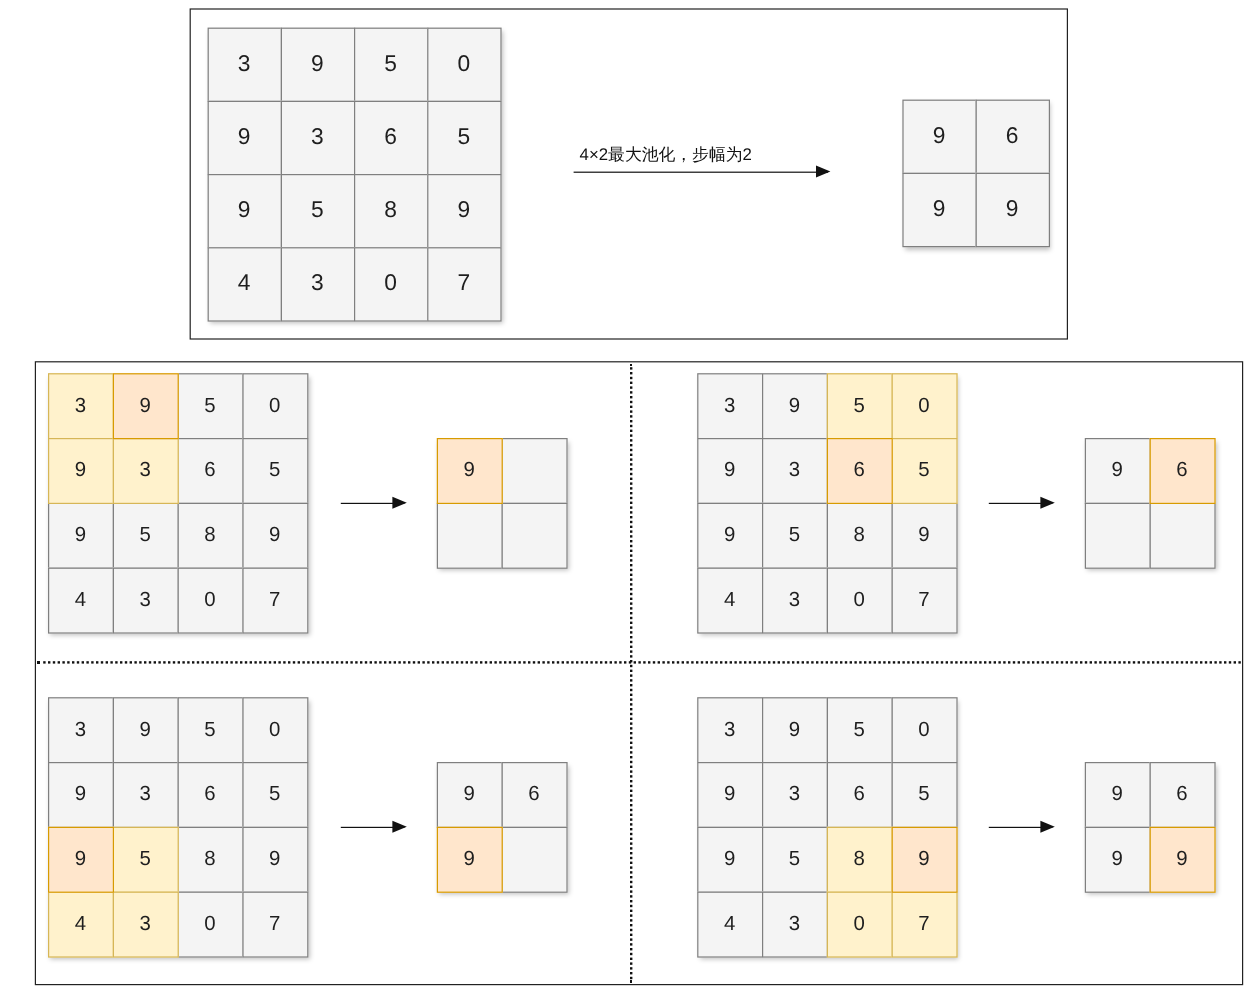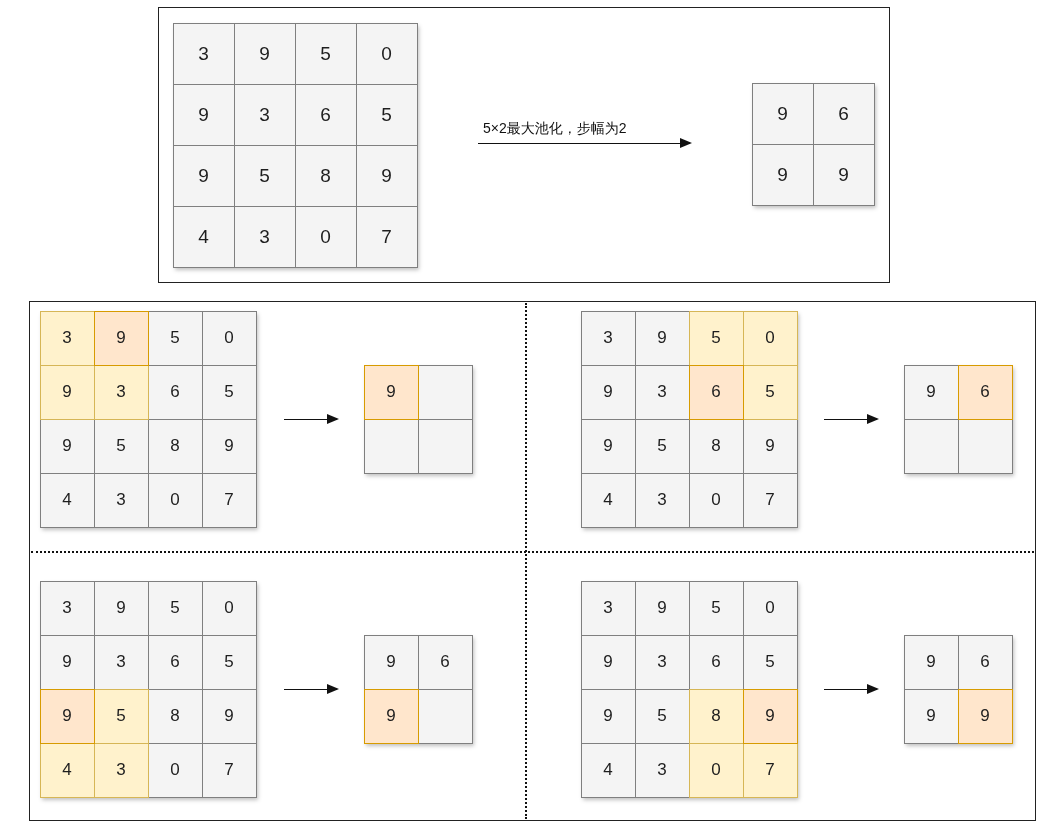--- a/index.html
+++ b/index.html
@@ -35,21 +35,21 @@
     <div class="cell ">5</div>
     <div class="cell ">9</div>
     <div class="cell ">5</div>
     <div class="cell ">8</div>
     <div class="cell ">9</div>
     <div class="cell ">4</div>
     <div class="cell ">3</div>
     <div class="cell ">0</div>
     <div class="cell ">7</div>
   </div>
-<div class="arrow-label" style="left:483px; top:120px;">5×2最大池化，步幅为2</div>
+<div class="arrow-label" style="left:483px; top:120px;">4×2最大池化，步幅为2</div>
 <div class="arrow" style="left:478px; top:143px; width:212px;"></div>
 <div class="grid" id="top-output" style="left:752px; top:83px; grid-template-columns:repeat(2,61px); grid-auto-rows:61px;">
     <div class="cell ">9</div>
     <div class="cell ">6</div>
     <div class="cell ">9</div>
     <div class="cell ">9</div>
   </div>
 
 <div class="frame" style="left:29px; top:301px; width:1007px; height:520px;"></div>
 <div class="vdots" style="left:525px; top:303px; height:516px;"></div>

